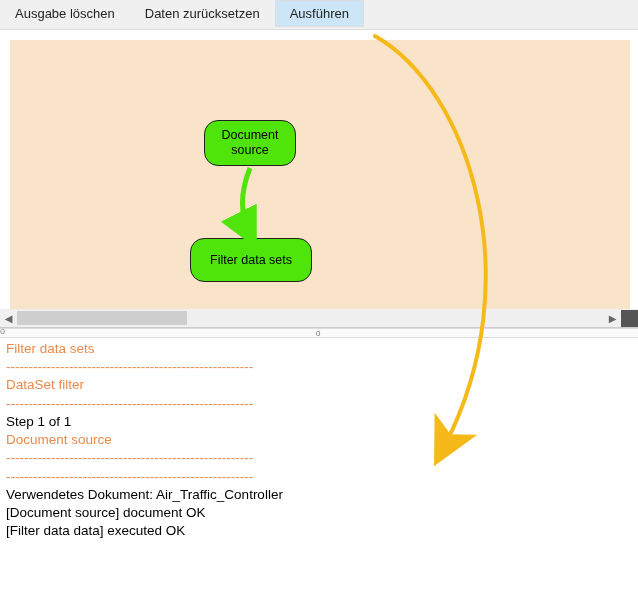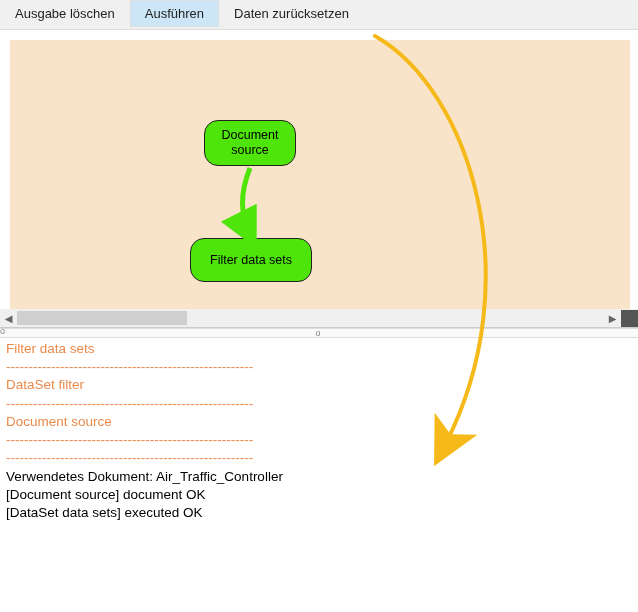--- a/index.html
+++ b/index.html
@@ -129,22 +129,22 @@
     left: 0; top: 0;
     pointer-events: none;
     z-index: 50;
   }
 </style>
 </head>
 <body>
 
 <div class="toolbar">
   <div class="toolbar-button">Ausgabe löschen</div>
+  <div class="toolbar-button">Daten zurücksetzen</div>
   <div class="toolbar-button highlight">Ausführen</div>
-  <div class="toolbar-button">Daten zurücksetzen</div>
 </div>
 
 <div class="canvas-wrap">
   <div class="canvas">
     <div class="node node1">
       <span>Document source</span>
     </div>
     <div class="node node2">
       <span>Filter data sets</span>
     </div>
@@ -170,26 +170,27 @@
 <div class="splitter">
   <span class="grip-left">o</span>
   <span class="grip-o">o</span>
 </div>
 
 <div class="output" id="output">
     <div class="out-line out-orange">Filter data sets</div>
     <div class="out-line out-orange">-------------------------------------------------------</div>
     <div class="out-line out-orange">DataSet filter</div>
     <div class="out-line out-orange">-------------------------------------------------------</div>
+    <div class="out-line ">Step 1 of 1</div>
     <div class="out-line out-orange">Document source</div>
     <div class="out-line out-orange">-------------------------------------------------------</div>
     <div class="out-line out-orange">-------------------------------------------------------</div>
     <div class="out-line ">Verwendetes Dokument: Air_Traffic_Controller</div>
     <div class="out-line ">[Document source] document OK</div>
-    <div class="out-line ">[DataSet data sets] executed OK</div>
+    <div class="out-line ">[Filter data data] executed OK</div>
   </div>
 
 <svg class="annot-arrow" width="638" height="612">
   <defs>
     <marker id="yellowhead" markerWidth="12" markerHeight="12" refX="6" refY="6" orient="auto">
       <path d="M0,0 L12,6 L0,12 L3,6 Z" fill="#f6b91a"></path>
     </marker>
   </defs>
   <path d="M 375 36 C 470 90, 530 280, 445 445" stroke="#f6b91a" stroke-width="4" fill="none" marker-end="url(#yellowhead)" stroke-linecap="round"></path>
 </svg>

